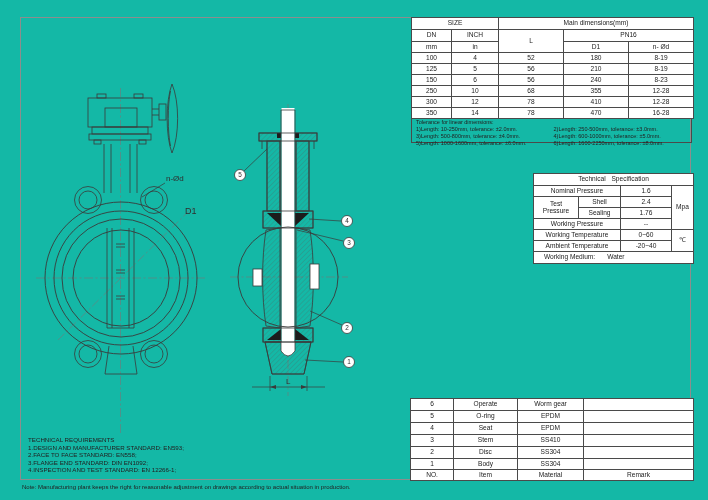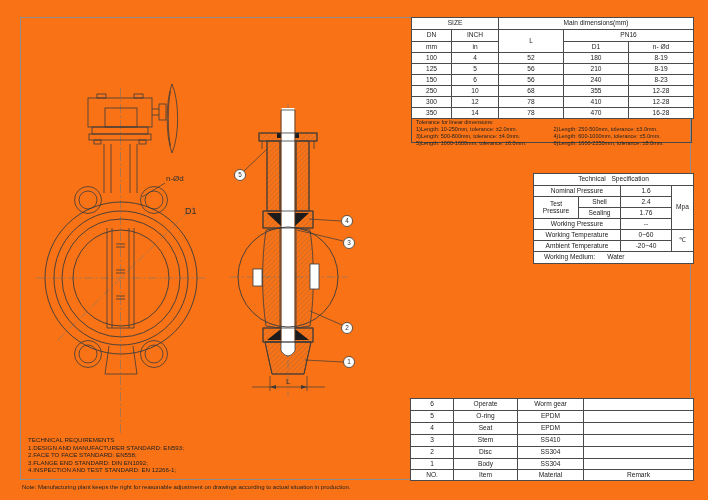--- a/index.html
+++ b/index.html
@@ -1,16 +1,16 @@
 <!DOCTYPE html>
 <html><head>
 <meta charset="utf-8">
 <style>
   html,body{margin:0;padding:0;background:#fff;}
-  .page{position:relative;width:708px;height:500px;background:#f97316;font-family:"Liberation Sans",sans-serif;overflow:hidden;}
+  .page{position:relative;width:708px;height:500px;background:#14b8a6;font-family:"Liberation Sans",sans-serif;overflow:hidden;}
   .frame{position:absolute;left:20px;top:17px;width:671px;height:463px;border:1px solid #8d8d8d;box-sizing:border-box;}
   table.tbl{position:absolute;border-collapse:collapse;table-layout:fixed;background:#fff;}
   table.tbl td{border:1px solid #4a4a4a;font-size:6.6px;color:#222;text-align:center;vertical-align:middle;padding:0;line-height:1.05;overflow:hidden;white-space:nowrap;}
   .spec-title{font-size:7.2px;word-spacing:4px;}
   .tolbox{position:absolute;left:411px;top:118px;width:281px;height:25px;border:1px solid #4a4a4a;border-top:none;box-sizing:border-box;font-size:5.5px;color:#222;padding:1px 4px 0 4px;}
   .tolbox .tol-title{margin-bottom:1px;}
   .tolgrid{display:grid;grid-template-columns:1fr 1fr;column-gap:4px;row-gap:0;}
   .tolgrid div{line-height:1.25;white-space:nowrap;}
   .techreq{position:absolute;left:28px;top:436px;font-size:6.2px;color:#222;line-height:7.6px;}
   .note{position:absolute;left:22px;top:484px;font-size:6px;color:#222;}

